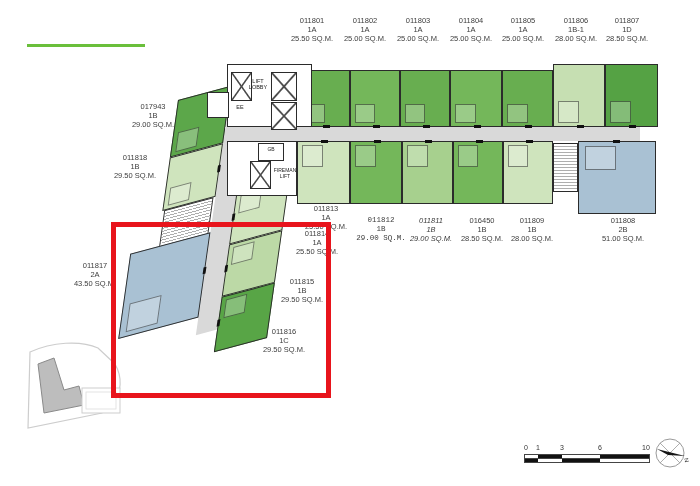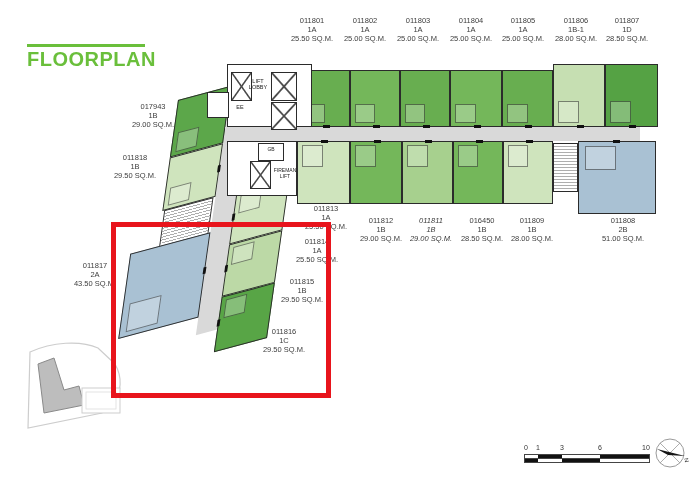--- a/index.html
+++ b/index.html
@@ -172,31 +172,31 @@
       <div class="unit-label" style="left: 482px; top: 216px;">
         <span>016450</span>
         <span>1B</span>
         <span>28.50 SQ.M.</span>
       </div>
       <div class="unit-label" style="left: 431px; top: 216px; font-style: italic;">
         <span>011811</span>
         <span>1B</span>
         <span>29.00 SQ.M.</span>
       </div>
-      <div class="unit-label" style="left: 381px; top: 216px;">
+      <div class="unit-label" style="left: 381px; top: 216px; font-family: Liberation Mono, monospace;">
         <span>011812</span>
         <span>1B</span>
         <span>29.00 SQ.M.</span>
       </div>
       <div class="unit-label" style="left: 326px; top: 204px;">
         <span>011813</span>
         <span>1A</span>
         <span>25.50 SQ.M.</span>
       </div>
-      <div class="unit-label" style="left: 317px; top: 229px; margin-top: 8px;">
+      <div class="unit-label" style="left: 317px; top: 229px;">
         <span>011814</span>
         <span>1A</span>
         <span>25.50 SQ.M.</span>
       </div>
       <div class="unit-label" style="left: 302px; top: 277px;">
         <span>011815</span>
         <span>1B</span>
         <span>29.50 SQ.M.</span>
       </div>
       <div class="unit-label" style="left: 284px; top: 327px;">
@@ -217,21 +217,20 @@
       <div class="unit-label" style="left: 153px; top: 102px;">
         <span>017943</span>
         <span>1B</span>
         <span>29.00 SQ.M.</span>
       </div>
     </div>
 
   <div class="highlight"></div>
 
   <div class="title-rule"></div>
-  <div class="floor-word">FLOORPLAN</div>
 
   <div class="scalebar">
     <span class="tick" style="left:2px;">0</span>
     <span class="tick" style="left:14px;">1</span>
     <span class="tick" style="left:38px;">3</span>
     <span class="tick" style="left:76px;">6</span>
     <span class="tick" style="left:122px;">10</span>
     <div class="sbrows">
       <div class="sbrow">
         <div class="sb-w" style="width:13px;"></div>

